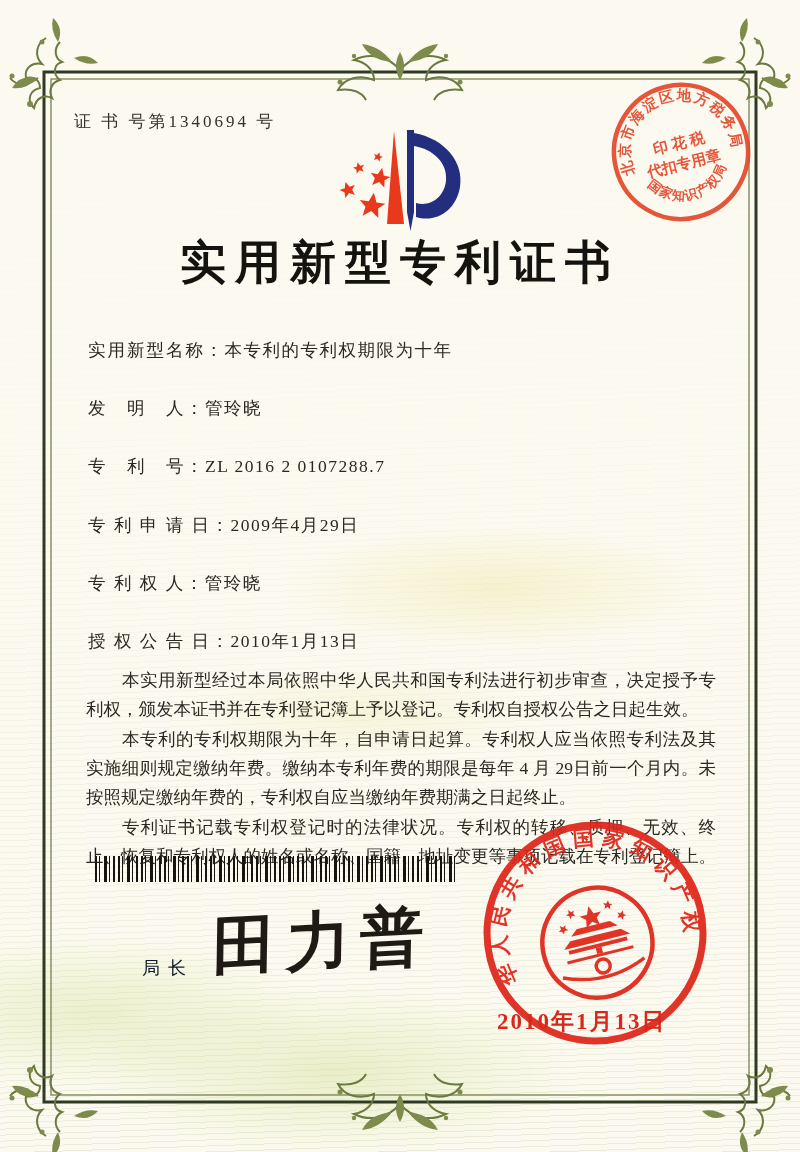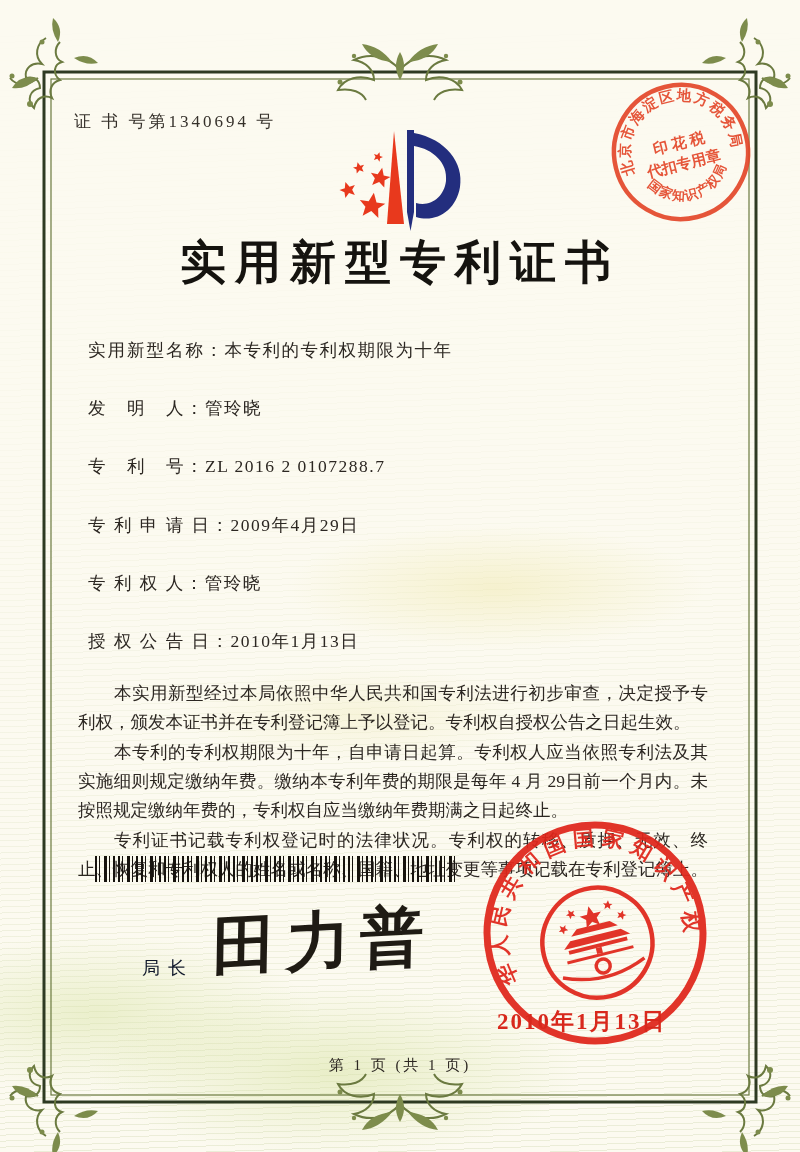--- a/index.html
+++ b/index.html
@@ -37,22 +37,22 @@
   .logo{position:absolute;left:334px;top:127px;}
   .title{
     position:absolute;left:0;right:0;top:232px;text-align:center;
     font-size:46px;font-weight:bold;letter-spacing:9px;color:#15130f;
   }
   .field-row{
     position:absolute;left:88px;font-size:17.5px;letter-spacing:1.5px;color:#2c2722;white-space:nowrap;
   }
   .field-row .lab{letter-spacing:2px;margin-top:12px;}
   .body-text{
-    position:absolute;left:78px;top:666px;width:630px;
-    font-size:17.5px;line-height:29px;text-align:justify;color:#2c2722;margin-top:13px;
+    position:absolute;left:86px;top:666px;width:630px;
+    font-size:17.5px;line-height:29px;text-align:justify;color:#2c2722;
   }
   .body-text p{margin:0 0 1px 0;text-indent:2.05em;}
   .barcode{
     position:absolute;left:95px;top:856px;width:362px;height:26px;
     background-image:repeating-linear-gradient(90deg,
       #17130e 0 2px, rgba(0,0,0,0) 2px 4px,
       #17130e 4px 5px, rgba(0,0,0,0) 5px 9px,
       #17130e 9px 12px, rgba(0,0,0,0) 12px 14px,
       #17130e 14px 15px, rgba(0,0,0,0) 15px 18px,
       #17130e 18px 20px, rgba(0,0,0,0) 20px 23px);
@@ -211,15 +211,14 @@
         <rect x="-3" y="5" width="6" height="6"></rect>
         <rect x="-34" y="11" width="68" height="3"></rect>
         <circle cx="0" cy="24" r="7" fill="none" stroke="#e0261b" stroke-width="3.5"></circle>
         <path d="M-42,26 Q0,44 42,26" fill="none" stroke="#e0261b" stroke-width="3.5"></path>
       </g>
     </g>
   </svg>
 
   <div class="seal-date">2010年1月13日</div>
 
-  <div class="footer-page">第 1 页 (共 1 页)</div>
 
 </div>
 
 </body></html>

